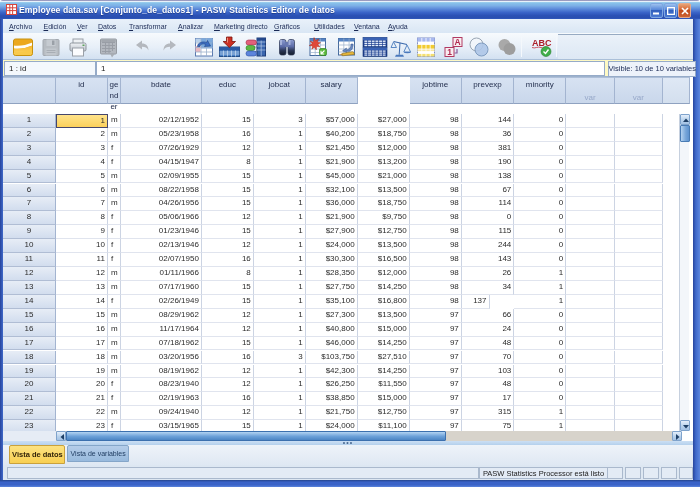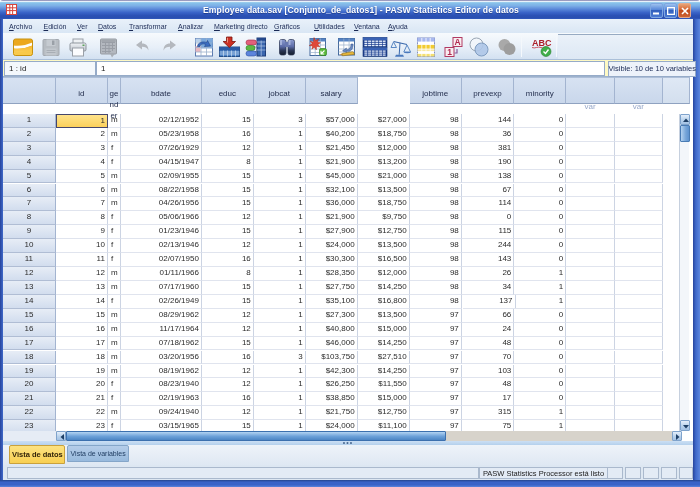--- a/index.html
+++ b/index.html
@@ -3,21 +3,21 @@
 *{margin:0;padding:0;box-sizing:border-box;}
 html,body{width:700px;height:487px;overflow:hidden;}
 #win{position:relative;width:700px;height:487px;font-family:"Liberation Sans",sans-serif;
  background:#fff;overflow:hidden;}
 .abs{position:absolute;}
 
 #titlebar{left:0;top:0;width:700px;height:19px;
  background:linear-gradient(#63639b 0%,#f6f8fc 7%,#8ac4ea 14%,#7db0e7 30%,#5b88d9 48%,#3a64c8 66%,#2b51b5 82%,#2a4fb0 92%,#3058bd 100%);
  border-radius:3px 3px 0 0;}
 #title{left:19px;top:3px;width:500px;height:14px;color:#fff;font-size:8.6px;font-weight:bold;
- line-height:14px;white-space:nowrap;text-shadow:0 1px 1px rgba(10,30,90,.55);letter-spacing:.1px;text-align:right;}
+ line-height:14px;white-space:nowrap;text-shadow:0 1px 1px rgba(10,30,90,.55);letter-spacing:.1px;}
 .tbtn{top:3px;width:13px;height:15px;border:1px solid #7ea6e0;border-radius:2px;
  background:linear-gradient(#9dc1ee 0%,#5585d8 45%,#3260be 50%,#4a79d2 100%);}
 #bclose{background:linear-gradient(#e8a377 0%,#d4632f 45%,#c04a1c 50%,#cc6234 100%);border-color:#e5a98a;}
 .tbtn svg{display:block;margin:3px auto 0;}
 #borderL{left:0;top:19px;width:3px;height:461px;background:linear-gradient(90deg,#27449c,#3f69ca);}
 #borderR{left:693px;top:19px;width:7px;height:461px;background:linear-gradient(90deg,#27449c,#3f69ca 40%,#5c85dc);}
 #borderB{left:0;top:480px;width:700px;height:7px;background:linear-gradient(#24448c,#3a63c8 30%,#3a63c8 70%,#5c85dc);}
 
 #menubar{left:3px;top:19px;width:690px;height:14px;background:linear-gradient(#e9f1fa,#d9e6f4);}
 .mi{position:absolute;top:0;height:14px;line-height:15px;font-size:7px;color:#1b2a55;white-space:nowrap;}
@@ -31,21 +31,21 @@
 #refbox{left:1px;top:1px;width:92px;height:15px;background:#f4f8fc;border:1px solid #96abc8;
  font-size:8px;color:#222;line-height:14px;padding-left:4px;}
 #valbox{left:93px;top:1px;width:509px;height:15px;background:#fff;border:1px solid #96abc8;
  font-size:8px;color:#222;line-height:14px;padding-left:4px;}
 #visbox{left:604.5px;top:0.5px;width:88px;height:16px;background:#edf2fa;border:1px solid #96abc8;
  font-size:7.5px;color:#1b2a55;line-height:14px;text-align:center;white-space:nowrap;}
 
 #tbl{left:3px;top:77px;width:690px;height:353.5px;background:#fff;overflow:hidden;}
 .hc{position:absolute;top:0;height:27px;background:linear-gradient(#d7e2f2,#c9d7eb);
  border-right:1px solid #a3b4d0;border-bottom:1px solid #8fa2c0;border-top:1px solid #aebfd8;
- font-size:8px;color:#242f4e;text-align:center;line-height:11px;padding-top:10px;}
+ font-size:8px;color:#242f4e;text-align:center;line-height:11px;padding-top:1px;}
 .hv{color:#97a8c9;line-height:38px;}
 .rh{position:absolute;left:0;width:52.8px;background:linear-gradient(#e7edf6,#d2ddee);
  border-right:1px solid #a3b4d0;border-bottom:1px solid #b0bdd4;
  font-size:8px;color:#2b2b2b;text-align:center;}
 .dc{position:absolute;border-right:1px solid #ccd4e3;border-bottom:1px solid #e0e4ee;
  font-size:8px;color:#2b2b2b;white-space:nowrap;}
 .num{text-align:right;padding-right:2px;}
 .txt{text-align:left;padding-left:3px;}
 #selcell{position:absolute;background:linear-gradient(#ffe38b,#fbd05b);
  border:1px solid #45466b;
@@ -488,21 +488,21 @@
       <div class="dc" style="left:611.9px;top:203.9px;width:47.9px;height:13.9px"></div>
       <div class="rh" style="top:217.9px;height:13.9px;line-height:12.9px">14</div>
       <div class="dc num" style="left:52.8px;top:217.9px;width:52.1px;height:13.9px;line-height:12.9px">14</div>
       <div class="dc txt" style="left:104.9px;top:217.9px;width:13.1px;height:13.9px;line-height:12.9px">f</div>
       <div class="dc num" style="left:118.0px;top:217.9px;width:80.9px;height:13.9px;line-height:12.9px">02/26/1949</div>
       <div class="dc num" style="left:198.9px;top:217.9px;width:51.9px;height:13.9px;line-height:12.9px">15</div>
       <div class="dc num" style="left:250.8px;top:217.9px;width:51.8px;height:13.9px;line-height:12.9px">1</div>
       <div class="dc num" style="left:302.6px;top:217.9px;width:52.0px;height:13.9px;line-height:12.9px">$35,100</div>
       <div class="dc num" style="left:354.6px;top:217.9px;width:52.1px;height:13.9px;line-height:12.9px">$16,800</div>
       <div class="dc num" style="left:406.7px;top:217.9px;width:52.1px;height:13.9px;line-height:12.9px">98</div>
-      <div class="dc num" style="left:460px;top:217.9px;width:52.5px;height:13.9px;line-height:12.9px">137</div>
+      <div class="dc num" style="left:434px;top:217.9px;width:52.5px;height:13.9px;line-height:12.9px">137</div>
       <div class="dc num" style="left:511.3px;top:217.9px;width:51.9px;height:13.9px;line-height:12.9px">1</div>
       <div class="dc" style="left:563.2px;top:217.9px;width:48.7px;height:13.9px"></div>
       <div class="dc" style="left:611.9px;top:217.9px;width:47.9px;height:13.9px"></div>
       <div class="rh" style="top:231.8px;height:13.9px;line-height:12.9px">15</div>
       <div class="dc num" style="left:52.8px;top:231.8px;width:52.1px;height:13.9px;line-height:12.9px">15</div>
       <div class="dc txt" style="left:104.9px;top:231.8px;width:13.1px;height:13.9px;line-height:12.9px">m</div>
       <div class="dc num" style="left:118.0px;top:231.8px;width:80.9px;height:13.9px;line-height:12.9px">08/29/1962</div>
       <div class="dc num" style="left:198.9px;top:231.8px;width:51.9px;height:13.9px;line-height:12.9px">12</div>
       <div class="dc num" style="left:250.8px;top:231.8px;width:51.8px;height:13.9px;line-height:12.9px">1</div>
       <div class="dc num" style="left:302.6px;top:231.8px;width:52.0px;height:13.9px;line-height:12.9px">$27,300</div>

